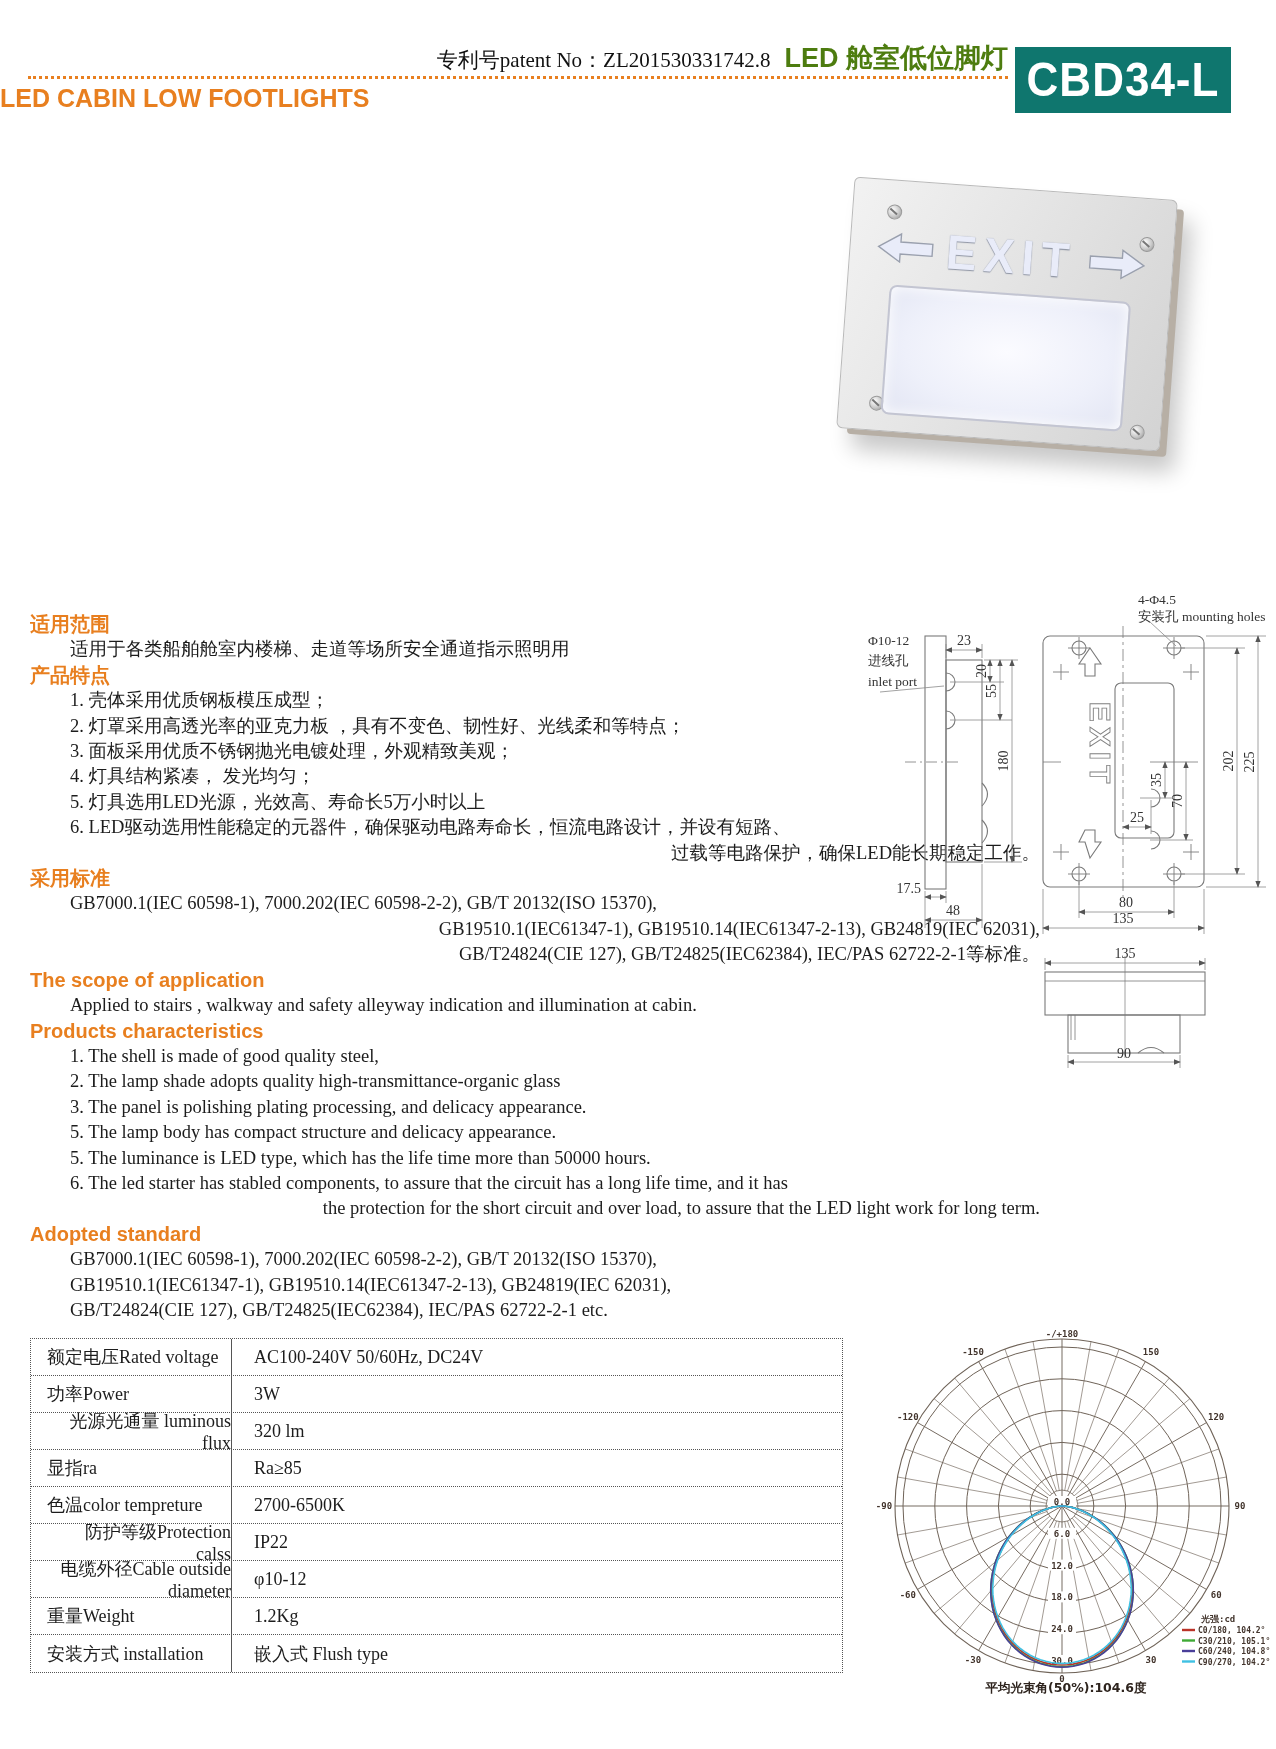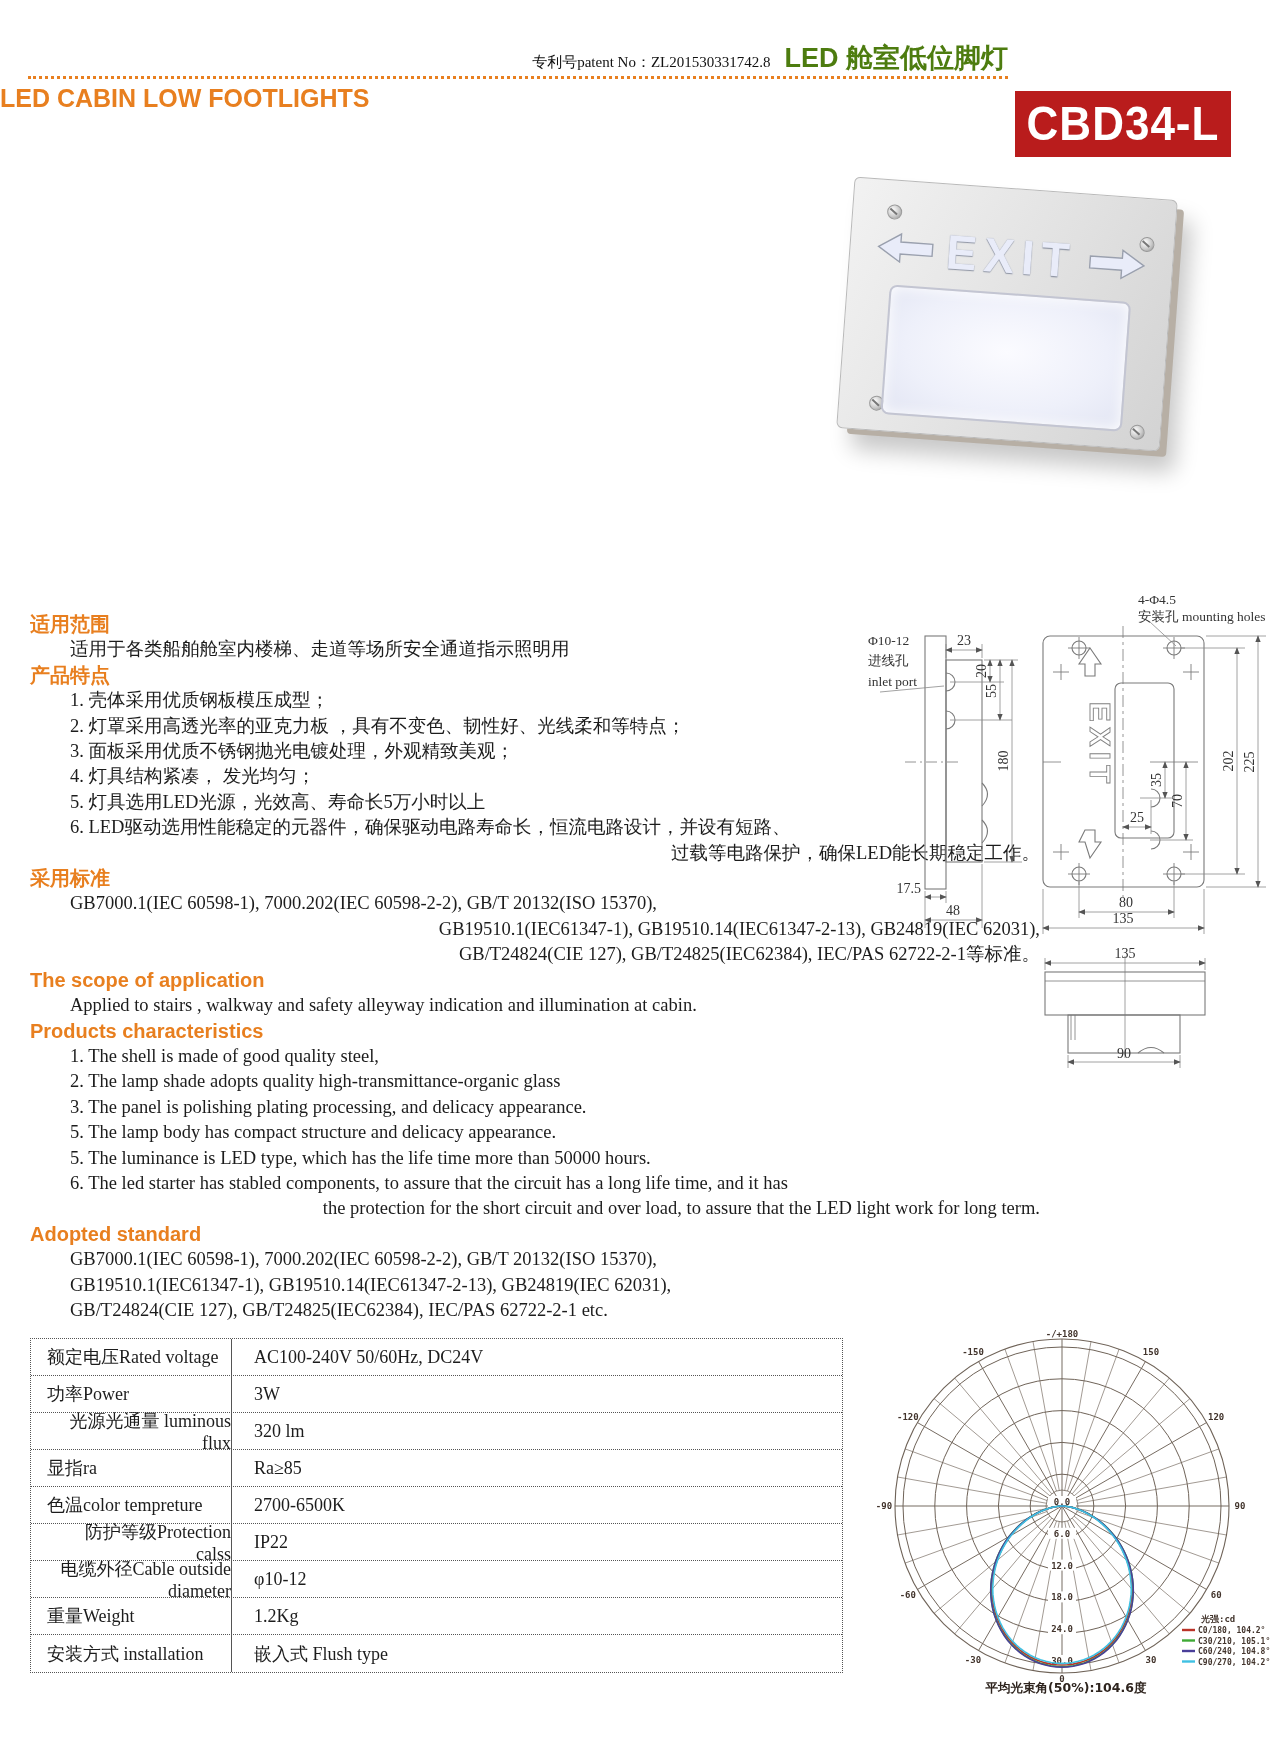--- a/index.html
+++ b/index.html
@@ -1,27 +1,27 @@
 <!DOCTYPE html>
 <html><head>
 <meta charset="utf-8">
 <style>
   html,body{margin:0;padding:0;background:#888;}
   .page{position:relative;width:1276px;height:1749px;background:#ffffff;margin:0 auto;
         font-family:"Liberation Serif","DejaVu Serif",serif;color:#1c1c1c;overflow:hidden;}
   
   .hdr-row1{position:absolute;top:40px;left:0;width:1008px;display:flex;justify-content:flex-end;
             align-items:baseline;gap:14px;white-space:nowrap;}
-  .patent{font-size:15px;color:#111;margin-left:37px;}
+  .patent{font-size:21px;color:#111;margin-left:37px;}
   .title-cn{font-family:"Liberation Sans","DejaVu Sans",sans-serif;font-weight:bold;font-size:27px;color:#4d7c0f;}
   .hdr-dots{position:absolute;top:76px;left:28px;width:980px;border-bottom:3px dotted #e87f1f;}
   .title-en{position:absolute;top:84px;left:0;width:1008px;text-align:left;
             font-family:"Liberation Sans","DejaVu Sans",sans-serif;font-weight:bold;font-size:25px;color:#e87f1f;}
-  .model-box{position:absolute;left:1015px;top:47px;width:216px;height:66px;background:#b91c1c;
-             display:flex;align-items:center;justify-content:center;margin-top:44px;}
+  .model-box{position:absolute;left:1015px;top:47px;width:216px;height:66px;background:#0f766e;
+             display:flex;align-items:center;justify-content:center;}
   .model-box span{font-family:"Liberation Sans","DejaVu Sans",sans-serif;font-weight:bold;font-size:44px;
                   color:#ffffff;letter-spacing:1px;transform:scaleY(1.08);}
   
   .photo-wrap{position:absolute;left:835px;top:178px;width:345px;height:290px;}
   .plate{position:absolute;left:10px;top:10px;width:322px;height:250px;border-radius:6px;
          background:linear-gradient(115deg,#f2f2f2 0%,#e6e6e6 40%,#d3d3d3 100%);
          border:1px solid #b9b9b9;transform:rotate(4.2deg);
          box-shadow:9px 7px 0 -2px #b7afa5, 16px 20px 22px rgba(0,0,0,0.22);}
   .exit-row{position:absolute;left:0;top:38px;width:100%;height:58px;display:flex;
             align-items:center;justify-content:center;gap:12px;}

